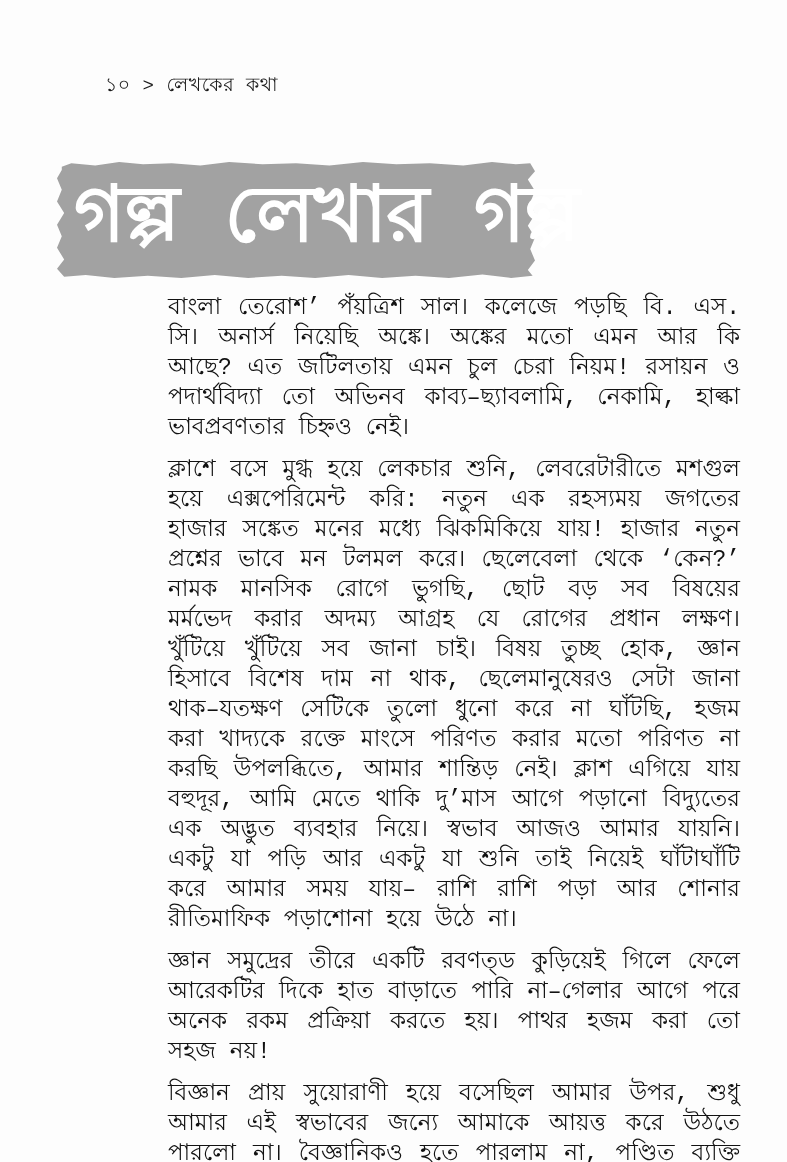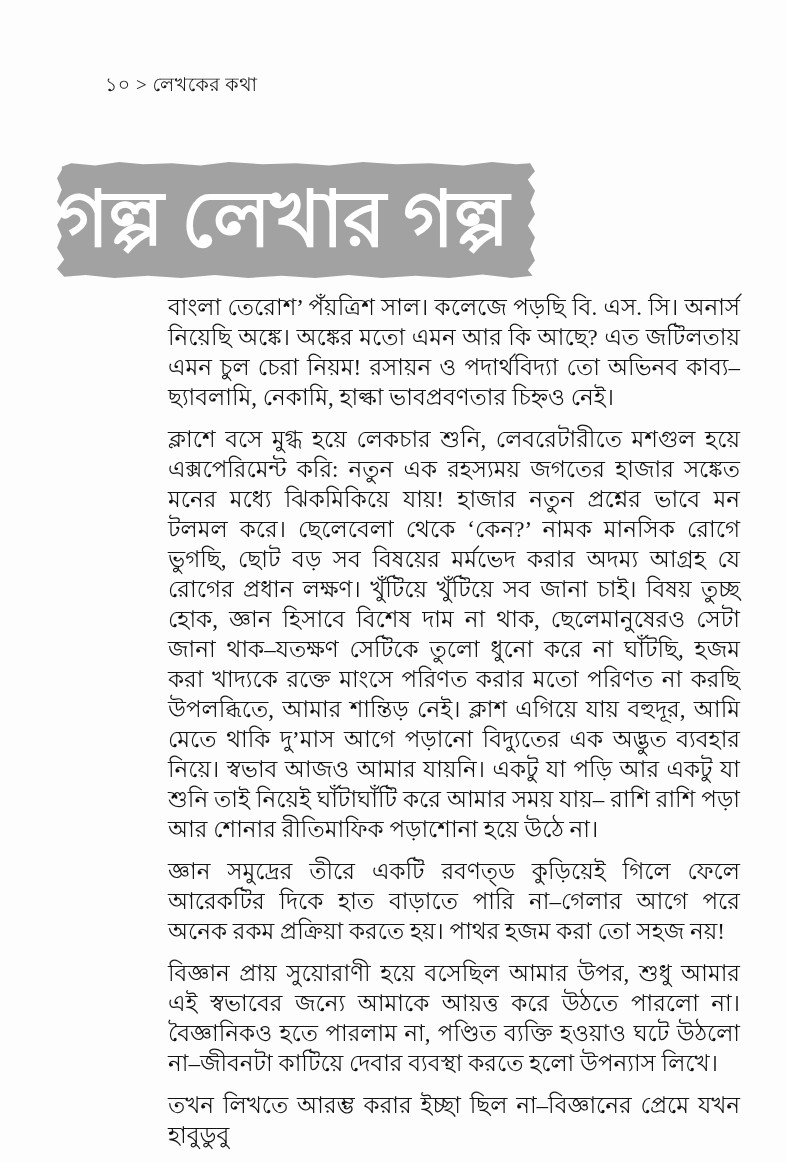--- a/index.html
+++ b/index.html
@@ -6,21 +6,21 @@
     margin: 0;
     padding: 0;
     background: #ffffff;
   }
   .page {
     position: relative;
     width: 787px;
     height: 1162px;
     background: #fdfdfd;
     overflow: hidden;
-    font-family: Liberation Serif, serif;
+    font-family: Liberation Mono, monospace;
     color: #141414;
   }
   .running-header {
     position: absolute;
     top: 70px;
     left: 105px;
     font-size: 19px;
     letter-spacing: 0.5px;
     color: #1a1a1a;
     white-space: nowrap;
@@ -40,21 +40,21 @@
       98.5% 55%, 100% 65%, 99% 75%, 100% 85%, 98.5% 93%, 99.5% 98%,
       95% 100%, 89% 97%, 82% 100%, 75% 98%, 68% 100%, 61% 97.5%,
       54% 100%, 47% 98%, 40% 100%, 33% 97.5%, 26% 100%, 19% 98%,
       12% 100%, 6% 97.5%, 1.5% 99%, 0% 92%, 1.5% 84%, 0% 74%, 1% 64%,
       0% 54%, 1.5% 44%, 0% 34%, 1% 24%, 0% 14%, 1% 7%
     );
   }
   .chapter-title {
     position: absolute;
     top: 166px;
-    left: 58px;
+    left: 74px;
     width: 500px;
     margin: 0;
     font-size: 78px;
     line-height: 108px;
     font-weight: 700;
     color: #ffffff;
     white-space: nowrap;
     letter-spacing: -1px;
   }
   .body-text {

